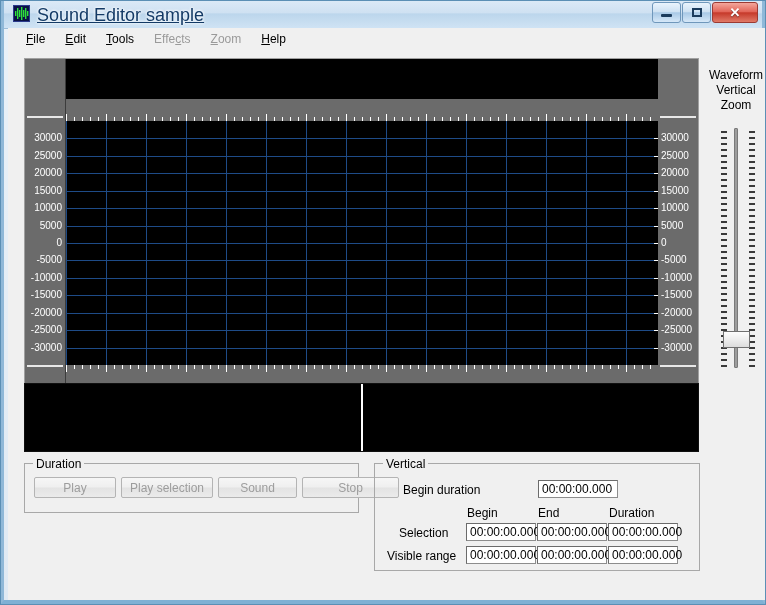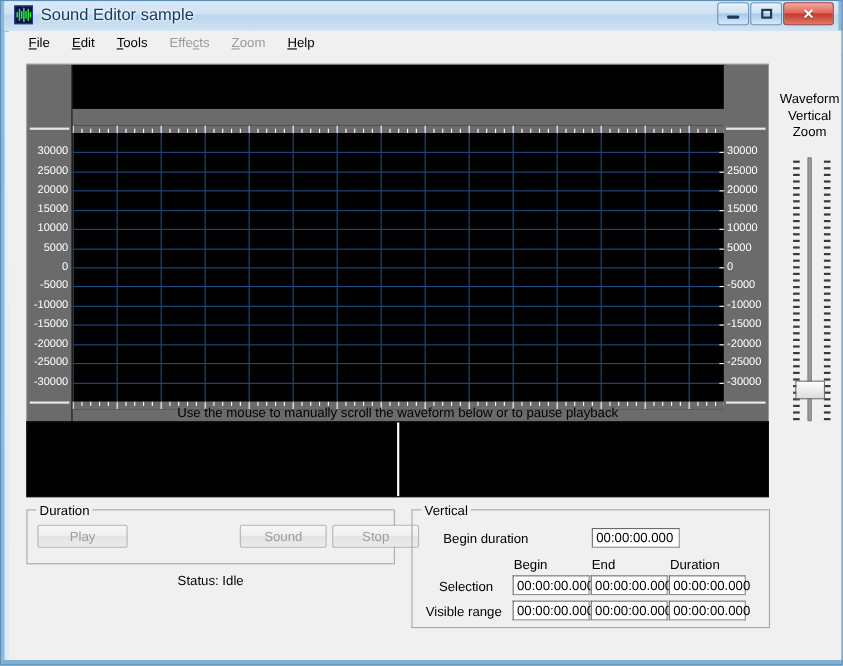--- a/index.html
+++ b/index.html
@@ -28,23 +28,24 @@
     border-bottom:1px solid #9dbdd8;
   }
   .title-icon{
     position:absolute;left:9px;top:5px;width:17px;height:17px;
     background:#0b1340;border:1px solid #2b3a8c;box-sizing:border-box;
     overflow:hidden;
   }
   .title-icon svg{display:block;}
   .title-text{
     position:absolute;left:33px;top:5px;
-    font-size:15px;color:#133a66;
+    font-size:18px;color:#133a66;
     text-shadow:0 0 3px #ffffff,0 0 3px #ffffff;
     white-space:nowrap;
+    text-decoration:underline;
   }
   .winbtns{position:absolute;right:4px;top:2px;height:22px;display:flex;}
   .wbtn{
     width:29px;height:21px;margin-left:1px;
     border:1px solid #6f97bb;border-radius:3px;box-sizing:border-box;
     background:linear-gradient(to bottom,#eaf4fd 0%,#cfe2f3 45%,#a9c9e6 52%,#d6e8f8 100%);
     position:relative;cursor:default;
   }
   .wbtn.close{
     width:46px;
@@ -113,21 +114,21 @@
   .tickmark{position:absolute;bottom:0;width:1px;background:#ffffff;}
   .ruler-bot .tickmark{top:0;bottom:auto;}
   .grid{
     position:absolute;left:0;top:62px;right:0;bottom:25px;background:#000;overflow:hidden;
   }
   .gl-v{position:absolute;top:0;bottom:0;width:1px;background:#1e4b87;}
   .gl-h{position:absolute;left:0;right:0;height:1px;background:#1e4b87;}
 
   
   .vzoom{
-    position:absolute;left:697px;top:55px;width:62px;height:310px;
+    position:absolute;left:697px;top:40px;width:62px;height:310px;
   }
   .vzoom-label{
     position:absolute;left:0;top:0;width:62px;text-align:center;
     font-size:12px;color:#000;line-height:15px;
   }
   .trackbar{position:absolute;left:0;top:55px;width:62px;height:250px;}
   .track-groove{
     position:absolute;left:29px;top:5px;width:4px;height:240px;
     background:#9d9d9d;border:1px solid #7a7a7a;box-sizing:border-box;
     border-radius:1px;
@@ -569,33 +570,32 @@
             <div class="tbtick" style="top: 210px;"></div>
             <div class="tbtick" style="top: 216px;"></div>
             <div class="tbtick" style="top: 222px;"></div>
             <div class="tbtick" style="top: 228px;"></div>
             <div class="tbtick" style="top: 234px;"></div>
           </div>
         <div class="thumb" id="sliderThumb" style="top: 208px;"></div>
       </div>
     </div>
 
-    <div class="hint">Use the mouse to manually scroll the waveform below or to pause playback</div>
 
     <div class="overview">
       <div class="playhead" id="playhead" style="left: 335.5px;"></div>
     </div>
 
     <div class="groupbox" style="left:16px;top:435px;width:335px;height:50px;">
       <div class="gb-title">Duration</div>
       <div class="btn" style="left:9px;top:13px;width:82px;">Play</div>
+      <div class="btn" style="left:96px;top:13px;width:92px;">Play selection</div>
       <div class="btn" style="left:193px;top:13px;width:79px;">Sound</div>
-      <div class="btn" style="left:277px;top:13px;width:79px;">Stop</div>
-    </div>
-    <div class="status" style="left:16px;top:493px;width:335px;">Status: Idle</div>
+      <div class="btn" style="left:277px;top:13px;width:97px;">Stop</div>
+    </div>
 
     <div class="groupbox" style="left:366px;top:435px;width:326px;height:108px;">
       <div class="gb-title">Vertical</div>
 
       <div class="lab" style="left:28px;top:19px;">Begin duration</div>
       <div class="tfield" style="left:163px;top:16px;width:80px;">00:00:00.000</div>
 
       <div class="lab" style="left:92px;top:42px;">Begin</div>
       <div class="lab" style="left:163px;top:42px;">End</div>
       <div class="lab" style="left:234px;top:42px;">Duration</div>

